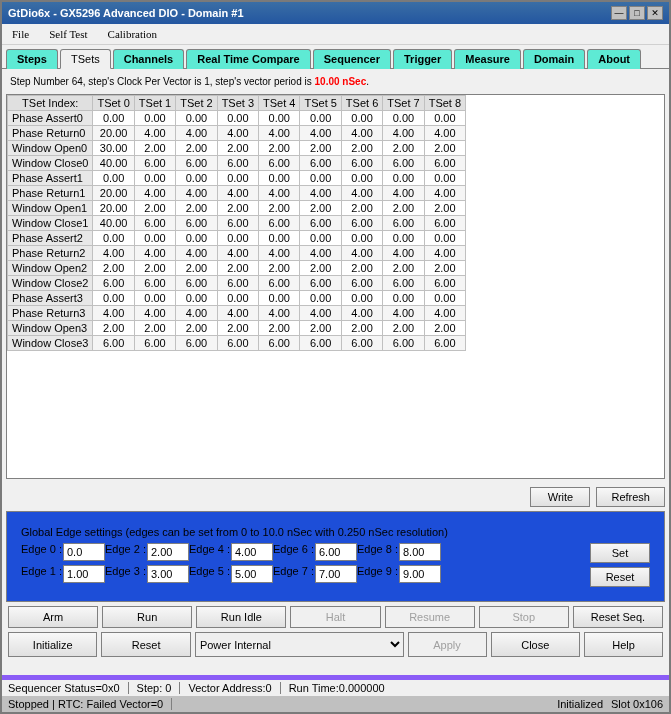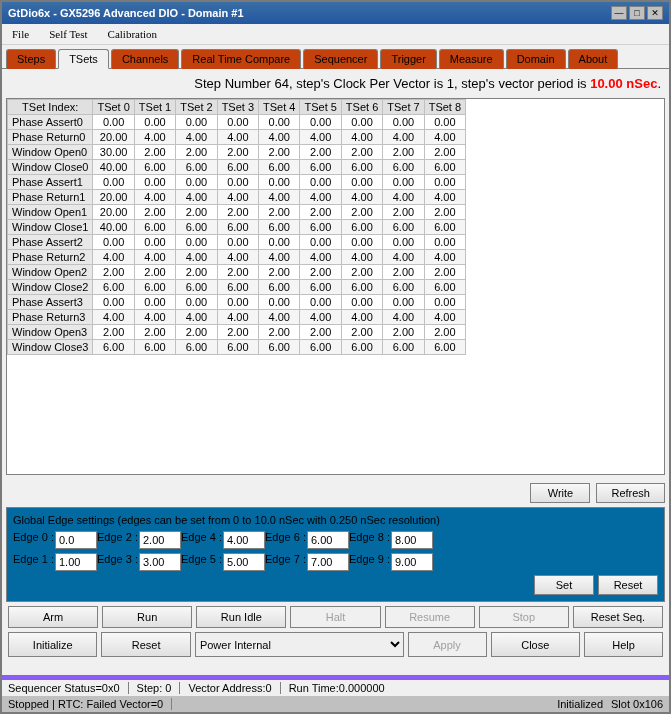--- a/index.html
+++ b/index.html
@@ -67,45 +67,45 @@
       padding: 4px 4px 0 4px;
       display: flex;
       gap: 2px;
       flex-shrink: 0;
       border-bottom: 1px solid #808080;
     }
     .tab {
       padding: 3px 10px;
       border: 1px solid #808080;
       border-bottom: none;
-      background: #c2410c;
+      background: #5eead4;
       cursor: pointer;
       font-size: 11px;
       border-radius: 3px 3px 0 0;
       margin-bottom: -1px;
+      font-weight: bold;
     }
     .tab.active {
       background: #f0f0f0;
       border-bottom: 1px solid #f0f0f0;
       z-index: 1;
       font-weight: normal;
     }
     .content-area {
       flex: 1;
       background: #f0f0f0;
       padding: 4px;
       display: flex;
       flex-direction: column;
       overflow: hidden;
     }
     .info-bar {
       padding: 3px 4px;
-      font-size: 13px;
-      flex-shrink: 0;
-      text-align: right;
+      font-size: 10px;
+      flex-shrink: 0;
     }
     .info-highlight {
       color: red;
       font-weight: bold;
     }
     .table-section {
       border: 1px solid #808080;
       flex: 1;
       overflow: hidden;
       background: white;
@@ -158,22 +158,22 @@
       padding: 3px 14px;
       border: 1px solid #808080;
       background: linear-gradient(to bottom, #f8f8f8, #e0e0e0);
       cursor: pointer;
       font-size: 11px;
       min-width: 60px;
     }
     .btn:disabled { color: #a0a0a0; background: #f0f0f0; cursor: default; }
     .global-edge-section {
       border: 1px solid #808080;
-      padding: 6px;
-      background: #0369a1;
+      padding: 14px;
+      background: #1d4ed8;
       flex-shrink: 0;
     }
     .global-edge-title {
       font-size: 11px;
       margin-bottom: 5px;
     }
     .edge-rows {
       display: flex;
       gap: 8px;
       align-items: flex-start;
@@ -196,23 +196,22 @@
     .edge-input {
       width: 42px;
       height: 18px;
       border: 1px solid #808080;
       background: white;
       font-size: 11px;
       padding: 1px 3px;
     }
     .edge-buttons {
       display: flex;
-      flex-direction: row;
+      flex-direction: column;
       gap: 4px;
-      margin-top: 44px;
     }
     .bottom-buttons {
       display: flex;
       gap: 4px;
       padding: 4px 2px 2px 2px;
       flex-shrink: 0;
     }
     .bottom-btn {
       flex: 1;
       padding: 4px 2px;

